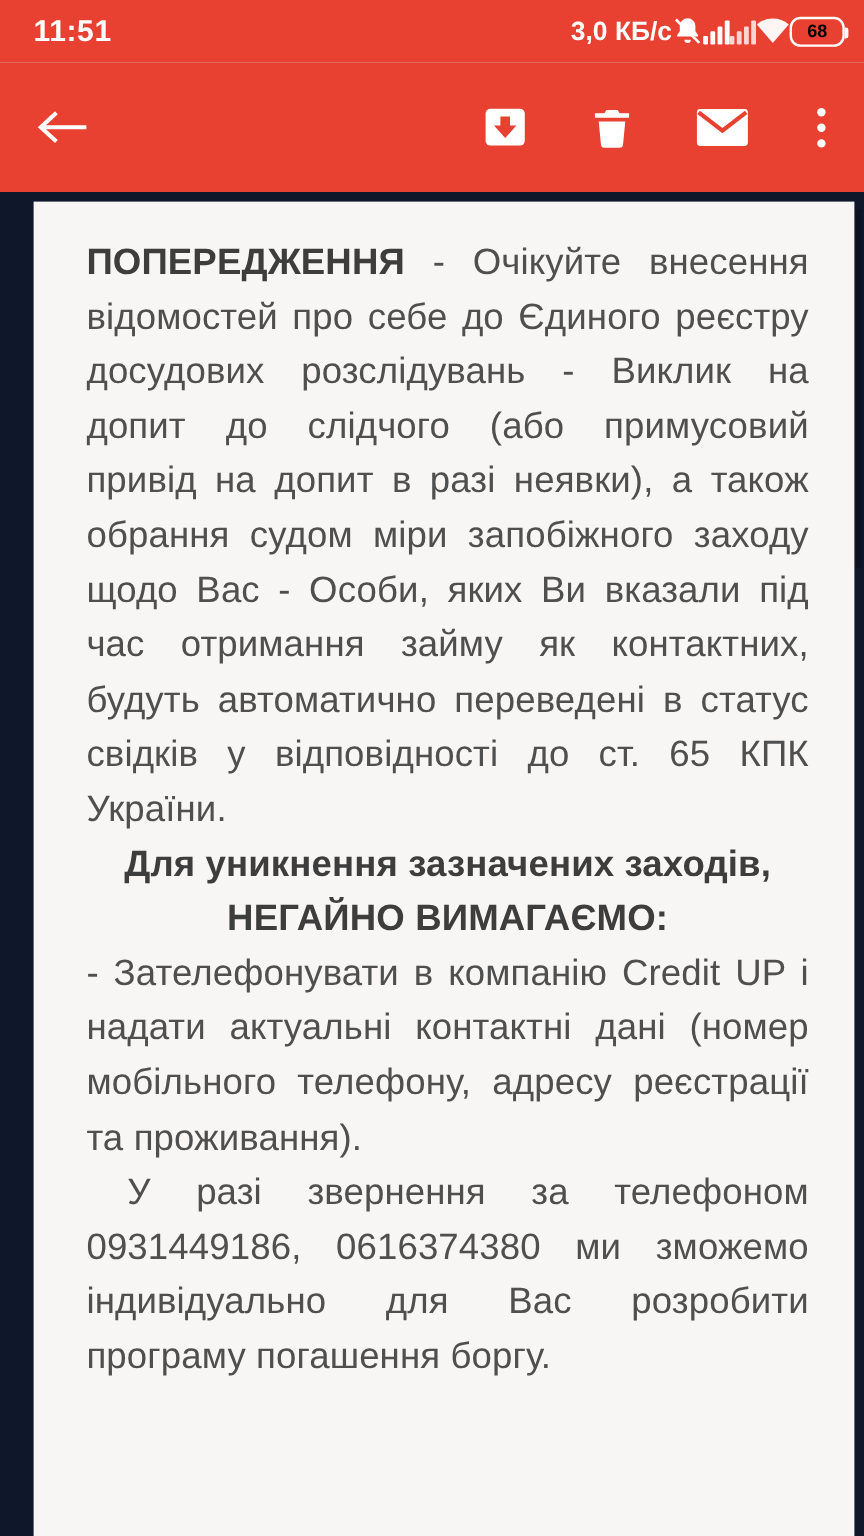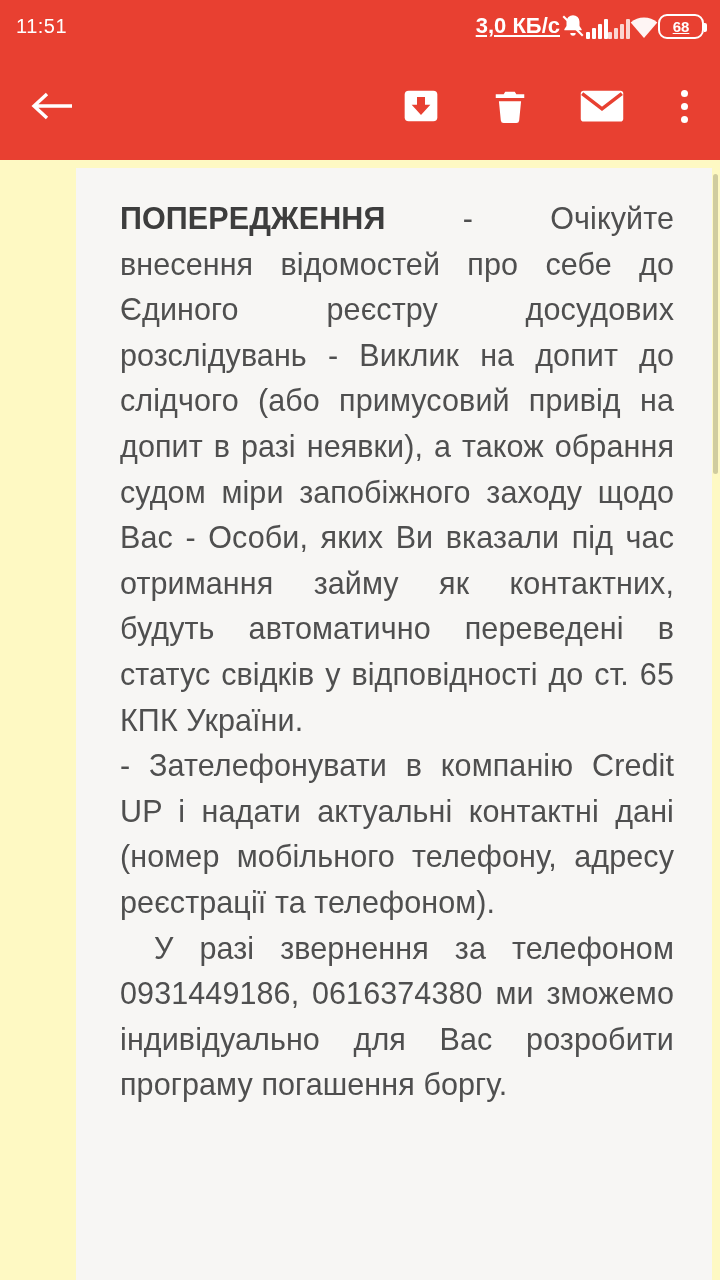--- a/index.html
+++ b/index.html
@@ -21,29 +21,29 @@
   
   .status-bar {
     height: 52px;
     background: #e84031;
     display: flex;
     align-items: center;
     padding: 0 16px;
     color: #ffffff;
   }
   .status-clock {
-    font-size: 20px;
-    font-weight: normal;
+    font-size: 25px;
+    font-weight: bold;
     letter-spacing: 0.5px;
+    margin-left: 12px;
   }
   .status-right {
     margin-left: auto;
     display: flex;
-    align-items: flex-end;
-    text-decoration: underline;
+    align-items: center;
   }
   .net-speed {
     font-size: 22px;
     font-weight: bold;
     letter-spacing: 0px;
   }
   .icon { display: inline-flex; align-items: center; justify-content: center; }
   .bars { display: flex; align-items: flex-end; gap: 2px; height: 22px; }
   .bars i { display: block; width: 4px; background: #ffffff; border-radius: 1px; }
   .bars i:nth-child(1) { height: 7px; }
@@ -51,21 +51,21 @@
   .bars i:nth-child(3) { height: 15px; }
   .bars i:nth-child(4) { height: 20px; }
   .bars.dim i { opacity: 0.78; }
   .battery {
     width: 46px; height: 25px;
     border: 2.5px solid #ffffff;
     border-radius: 9px;
     position: relative;
     display: flex; align-items: center; justify-content: center;
     font-size: 15px; font-weight: bold;
-    color: #ffffff;
+    color: #000000;
   }
   .battery:after {
     content: "";
     position: absolute;
     right: -5px; top: 7px;
     width: 3px; height: 9px;
     background: #ffffff;
     border-radius: 0 2px 2px 0;
   }
 
@@ -88,23 +88,22 @@
   }
   .ab-btn { display: flex; align-items: center; justify-content: center; }
   .kebab { display: flex; flex-direction: column; gap: 6px; align-items: center; padding: 0 6px;}
   .kebab span { width: 7px; height: 7px; border-radius: 50%; background: #ffffff; display: block; }
 
   
   .mail-scroll {
     position: absolute;
     top: 160px;
     left: 0; right: 0; bottom: 0;
-    background: #fef9c3;
+    background: #0f172a;
     overflow: hidden;
-    padding-left: 48px;
   }
   .mail-card {
     background: #f7f6f4;
     margin: 8px 8px 0 28px;
     min-height: 1200px;
     padding: 28px 38px 0 44px;
   }
   .mail-text {
     color: #4f4f4f;
     font-size: 30.5px;
@@ -211,20 +210,21 @@
           <span></span>
           <span></span>
       </div>
     </div>
   </div>
 
   <div class="mail-scroll">
     <div class="mail-card">
       <div class="mail-text">
         <p><b>ПОПЕРЕДЖЕННЯ</b><span> -  Очікуйте внесення відомостей про себе до Єдиного реєстру досудових розслідувань - Виклик на допит до слідчого (або примусовий привід на допит в разі неявки), а також обрання судом міри запобіжного заходу щодо Вас - Особи, яких Ви вказали під час отримання займу як контактних, будуть автоматично переведені в статус свідків у відповідності до ст. 65 КПК України.</span></p>
-        <p>- Зателефонувати в компанію Credit UP і надати актуальні контактні дані (номер мобільного телефону, адресу реєстрації та телефоном).</p>
+        <p class="center-bold">Для уникнення зазначених заходів, НЕГАЙНО ВИМАГАЄМО:</p>
+        <p>- Зателефонувати в компанію Credit UP і надати актуальні контактні дані (номер мобільного телефону, адресу реєстрації та проживання).</p>
         <p class="indent">У разі звернення за телефоном 0931449186,  0616374380 ми зможемо індивідуально для Вас розробити програму погашення боргу.</p>
       </div>
     </div>
   </div>
 
   <div class="scroll-indicator"></div>
 </div>
 
 </body></html>

